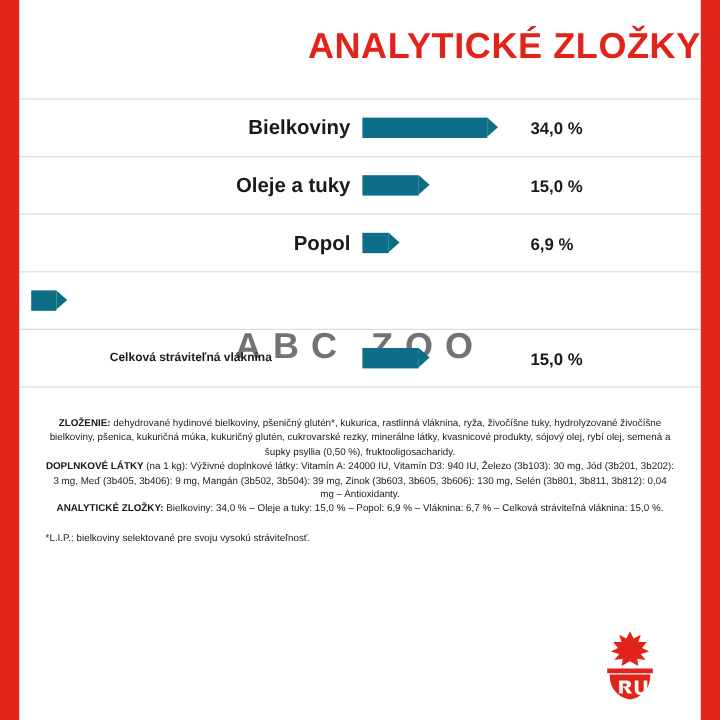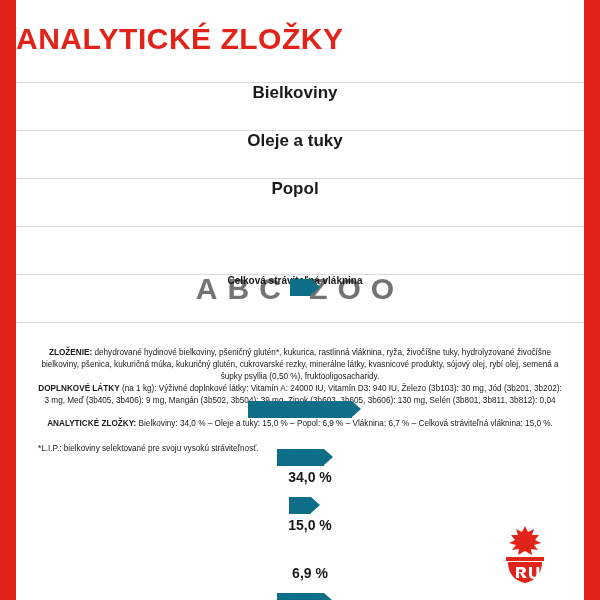--- a/index.html
+++ b/index.html
@@ -29,21 +29,21 @@
 
   .page {
     position: absolute;
     left: 16px;
     top: 0;
     width: 568px;
     height: 600px;
   }
 
   .title {
-    text-align: left;
+    text-align: right;
     color: #e2231a;
     font-size: 30px;
     font-weight: bold;
     letter-spacing: 0.5px;
     margin-top: 22px;
     margin-bottom: 0;
     text-transform: uppercase;
   }
 
   
@@ -65,21 +65,20 @@
     position: relative;
     margin-top: 26px;
   }
 
   .row {
     display: flex;
     align-items: center;
     height: 47px;
     border-bottom: 1px solid #dcdcdc;
     padding: 0 10px;
-    flex-direction: column;
   }
   .row:first-child { border-top: 1px solid #dcdcdc; }
 
   .row-label {
     flex: 0 0 266px;
     text-align: right;
     padding-right: 10px;
     font-size: 17px;
     font-weight: bold;
     color: #1a1a1a;

